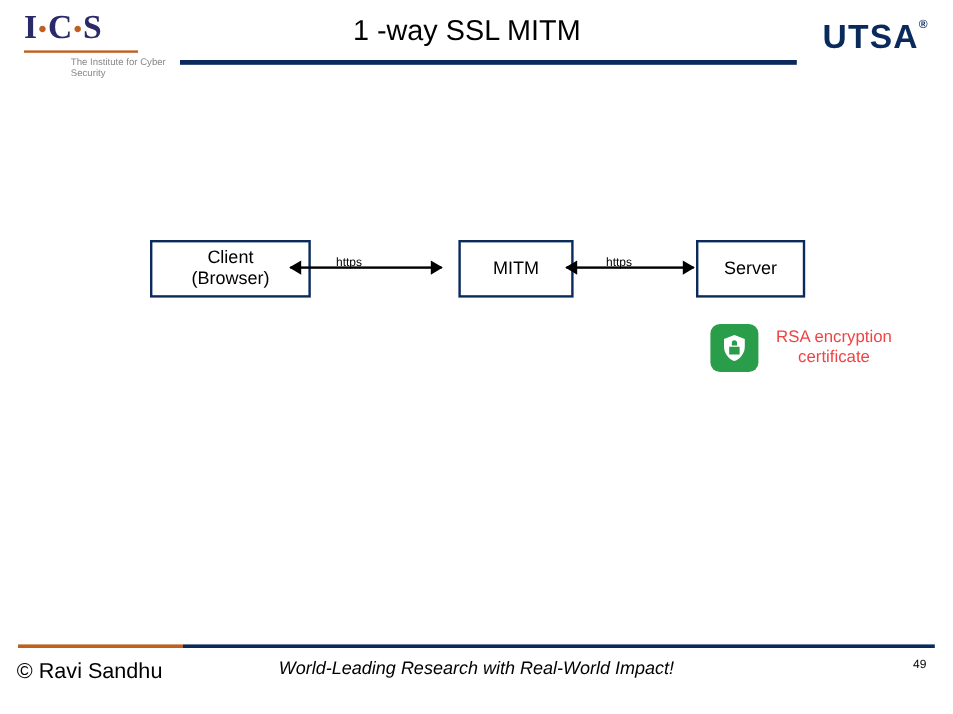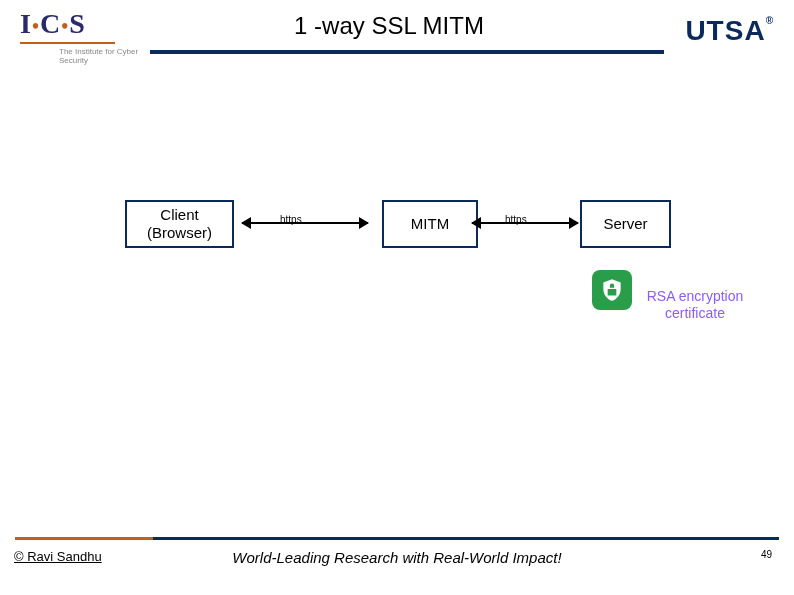--- a/index.html
+++ b/index.html
@@ -87,21 +87,21 @@
     background: #fff;
     text-align: center;
     font-size: 15px;
     color: #000;
     display: flex;
     align-items: center;
     justify-content: center;
     flex-direction: column;
     line-height: 1.2;
   }
-  .box-client { left: 125px; top: 0; width: 109px; height: 48px; }
+  .box-client { left: 125px; top: 0; width: 134px; height: 48px; }
   .box-mitm   { left: 370px; top: 0; width: 96px; height: 48px; margin-left: 12px; }
   .box-server { left: 580px; top: 0; width: 91px; height: 48px; }
   .arrow {
     position: absolute;
     top: 22px;
     height: 2px;
     background: #000;
   }
   .arrow-left-head, .arrow-right-head {
     position: absolute;
@@ -131,23 +131,23 @@
     background: #2a9d4a;
     border-radius: 8px;
     display: flex;
     align-items: center;
     justify-content: center;
   }
   .cert-icon svg { width: 26px; height: 26px; fill: #fff; }
   .cert-label {
     position: absolute;
     left: 640px;
-    top: 88px;
+    top: 72px;
     font-size: 14px;
-    color: #8b5cf6;
+    color: #ef4444;
     line-height: 1.2;
     text-align: center;
     width: 110px;
   }
   .footer {
     position: absolute;
     bottom: 12px;
     left: 0;
     width: 100%;
     height: 40px;
@@ -157,23 +157,22 @@
     left: 15px;
     right: 15px;
     top: -6px;
     height: 3px;
     background: linear-gradient(to right, #c06020 0%, #c06020 18%, #0a2a5c 18%, #0a2a5c 100%);
   }
   .footer-copy {
     position: absolute;
     left: 14px;
     top: 6px;
-    font-size: 13px;
-    color: #000;
-    text-decoration: underline;
+    font-size: 18px;
+    color: #000;
   }
   .footer-tagline {
     position: absolute;
     left: 0;
     right: 0;
     top: 6px;
     text-align: center;
     font-size: 15px;
     font-style: italic;
     color: #000;

